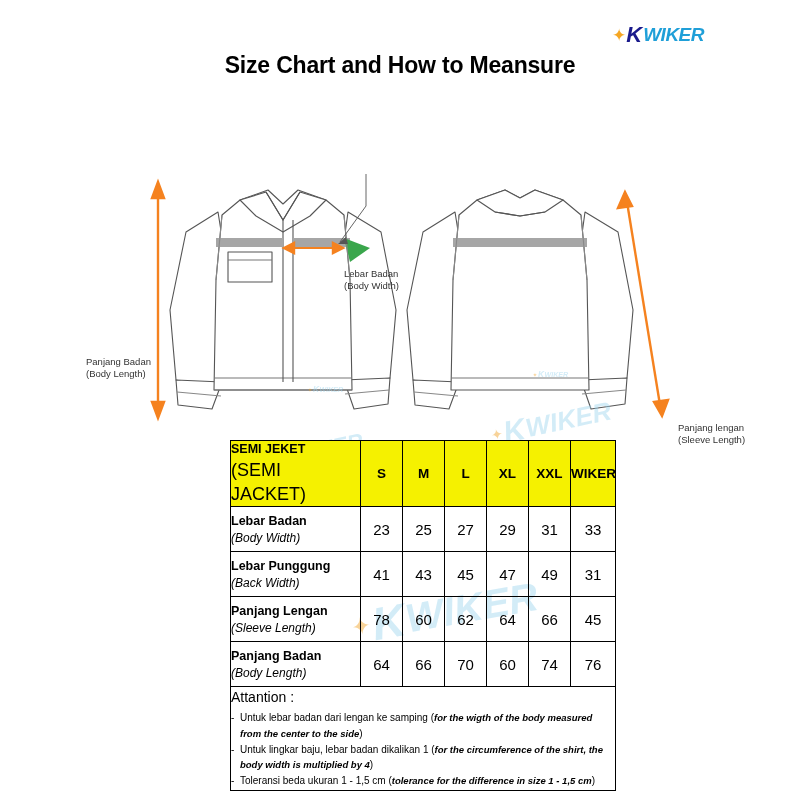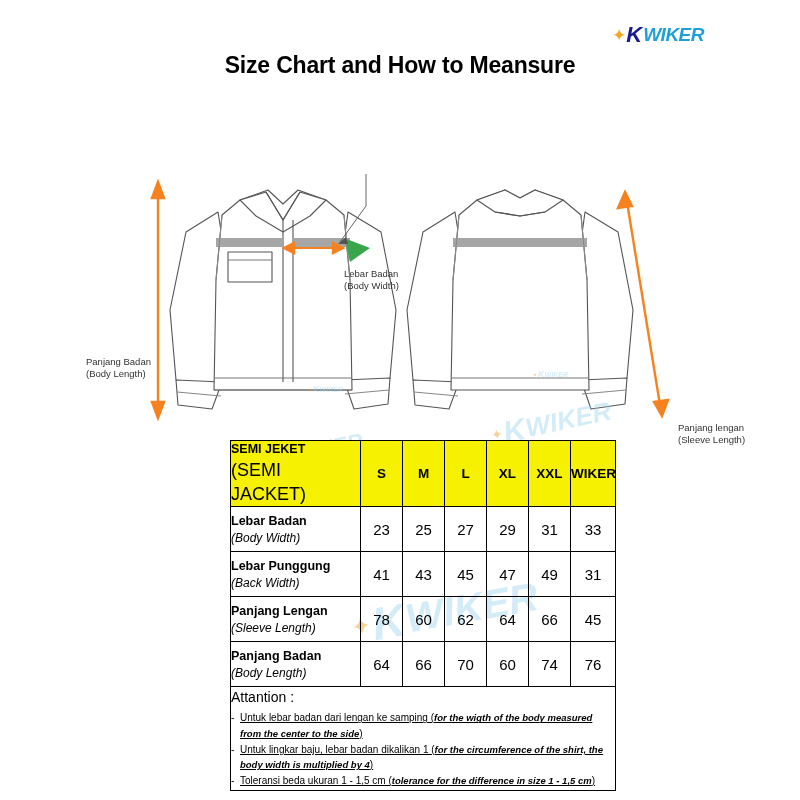--- a/index.html
+++ b/index.html
@@ -169,21 +169,20 @@
   .attention-cell .att-title { font-size: 14px; }
   .attention-cell ul {
     list-style: none;
     margin: 2px 0 0 0;
     padding: 0;
   }
   .attention-cell li {
     margin: 0 0 1px 0;
     padding-left: 9px;
     position: relative;
-    text-decoration: underline;
   }
   .attention-cell li::before {
     content: "-";
     position: absolute;
     left: 0;
   }
   .attention-cell i {
     font-style: italic;
     font-weight: bold;
     font-size: 9.5px;

